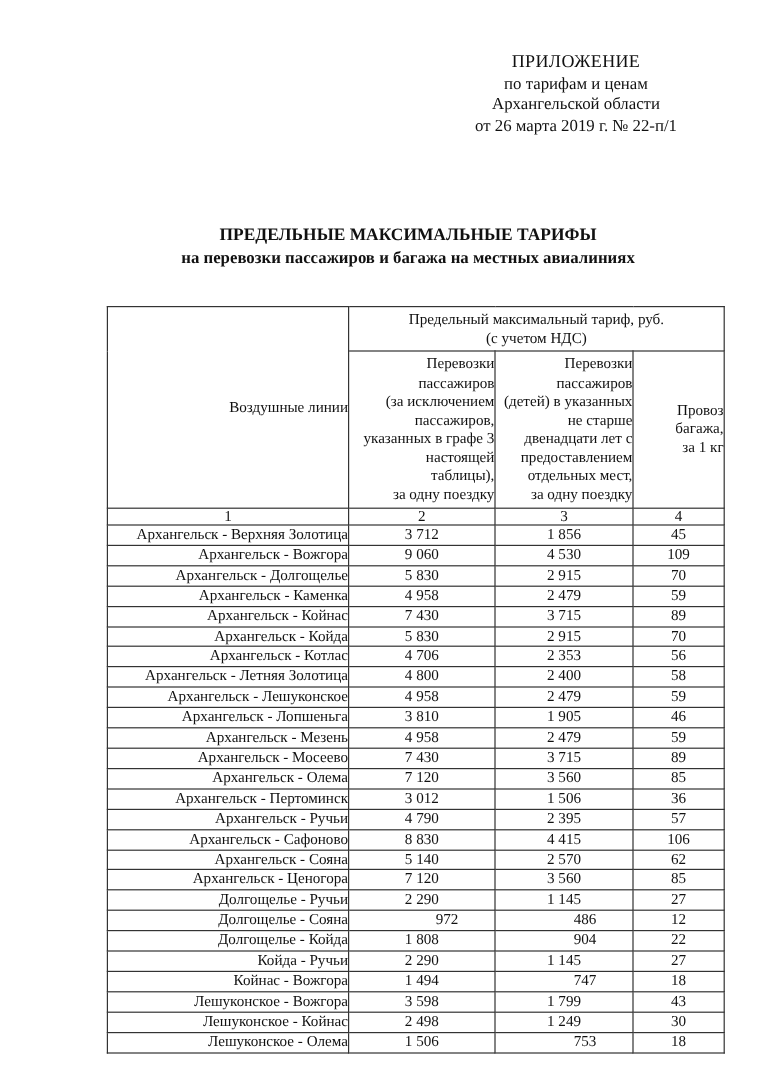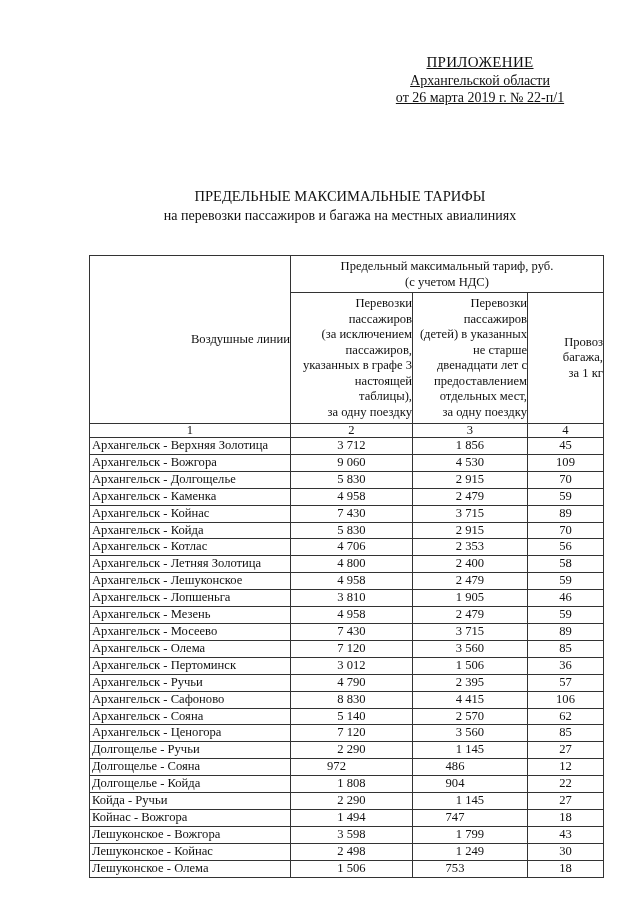--- a/index.html
+++ b/index.html
@@ -1,56 +1,57 @@
 <!DOCTYPE html>
 <html><head>
 <meta charset="utf-8">
 <style>
   html, body { margin: 0; padding: 0; background: #ffffff; }
   body {
     width: 640px; height: 905px; position: relative; overflow: hidden;
     font-family: "Liberation Serif", "DejaVu Serif", serif; color: #111;
   }
   .appendix {
-    position: absolute; left: 350px; top: 54px; width: 260px;
-    text-align: center; font-size: 14px; line-height: 17.5px; text-decoration: underline;
+    position: absolute; left: 350px; top: 44px; width: 260px;
+    text-align: center; font-size: 14px; line-height: 17.5px;
   }
   .appendix .title { font-size: 15px; letter-spacing: 0.3px; }
   .doc-title {
     position: absolute; left: 100px; top: 187px; width: 480px;
-    text-align: center; font-weight: normal;
+    text-align: center; font-weight: bold;
   }
   .doc-title .t1 { font-size: 14.5px; line-height: 19px; }
   .doc-title .t2 { font-size: 14px; line-height: 19px; }
   table.tariffs {
     position: absolute; left: 89px; top: 255px;
     border-collapse: collapse; table-layout: fixed;
     font-size: 12.6px;
   }
   table.tariffs td, table.tariffs th {
     border: 1px solid #333; padding: 0; font-weight: normal;
   }
   col.c1 { width: 201px; }
   col.c2 { width: 122px; }
   col.c3 { width: 115px; }
   col.c4 { width: 76px; }
   .h-main { height: 36px; text-align: center; line-height: 16px; vertical-align: middle; }
   .h-lines { text-align: right; vertical-align: middle; }
   .h-sub { height: 130px; text-align: right; vertical-align: middle; line-height: 15.5px; font-size: 12.6px; }
   .h-num td { height: 13px; text-align: center; line-height: 13px; font-size: 12.6px; }
   tr.row td { height: 15.9px; line-height: 15.9px; font-size: 12.6px; white-space: nowrap; }
-  tr.row td.route { text-align: left; padding-left: 2px; }
+  tr.row td.route { text-align: right; padding-left: 2px; }
   tr.row td.num { text-align: center; }
-  tr.row td.num.right { text-align: center; padding-right: 30px; }
+  tr.row td.num.right { text-align: right; padding-right: 30px; }
 </style>
 </head>
 <body>
 
 <div class="appendix">
   <div class="title">ПРИЛОЖЕНИЕ</div>
+  <div>по тарифам и ценам</div>
   <div>Архангельской области</div>
   <div>от 26 марта 2019 г. № 22-п/1</div>
 </div>
 
 <div class="doc-title">
   <div class="t1">ПРЕДЕЛЬНЫЕ МАКСИМАЛЬНЫЕ ТАРИФЫ</div>
   <div class="t2">на перевозки пассажиров и багажа на местных авиалиниях</div>
 </div>
 
 <table class="tariffs">

